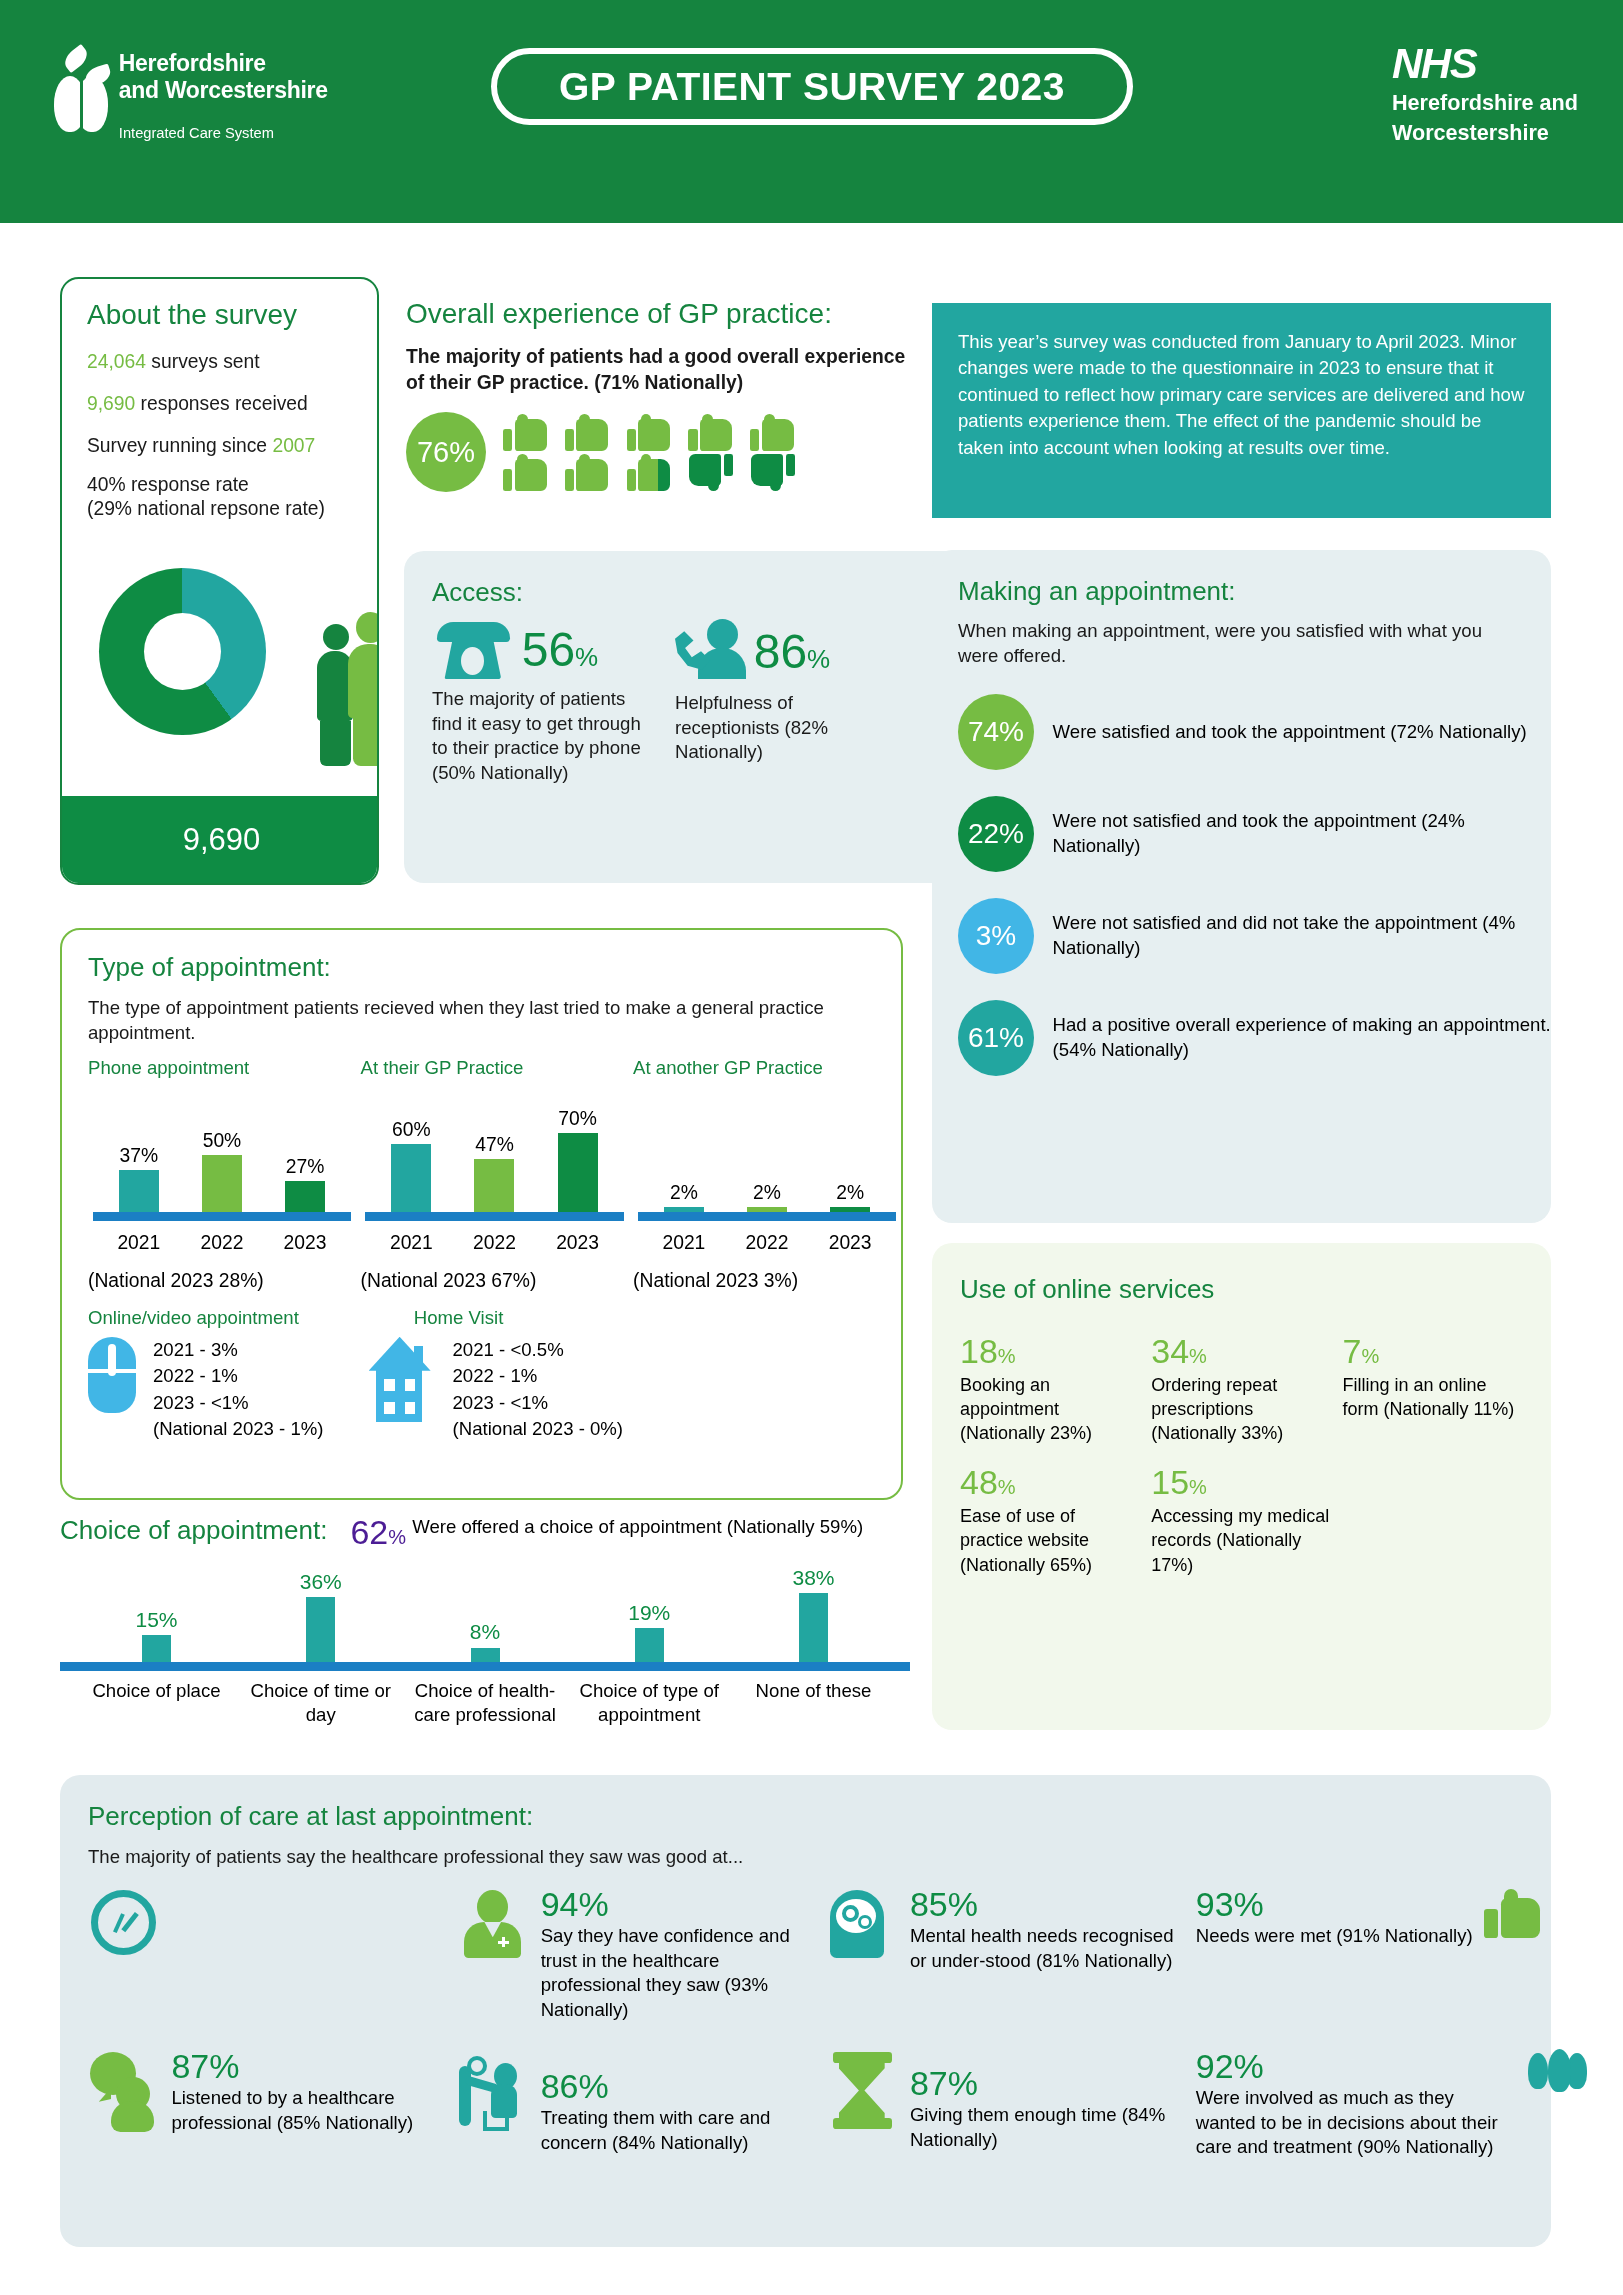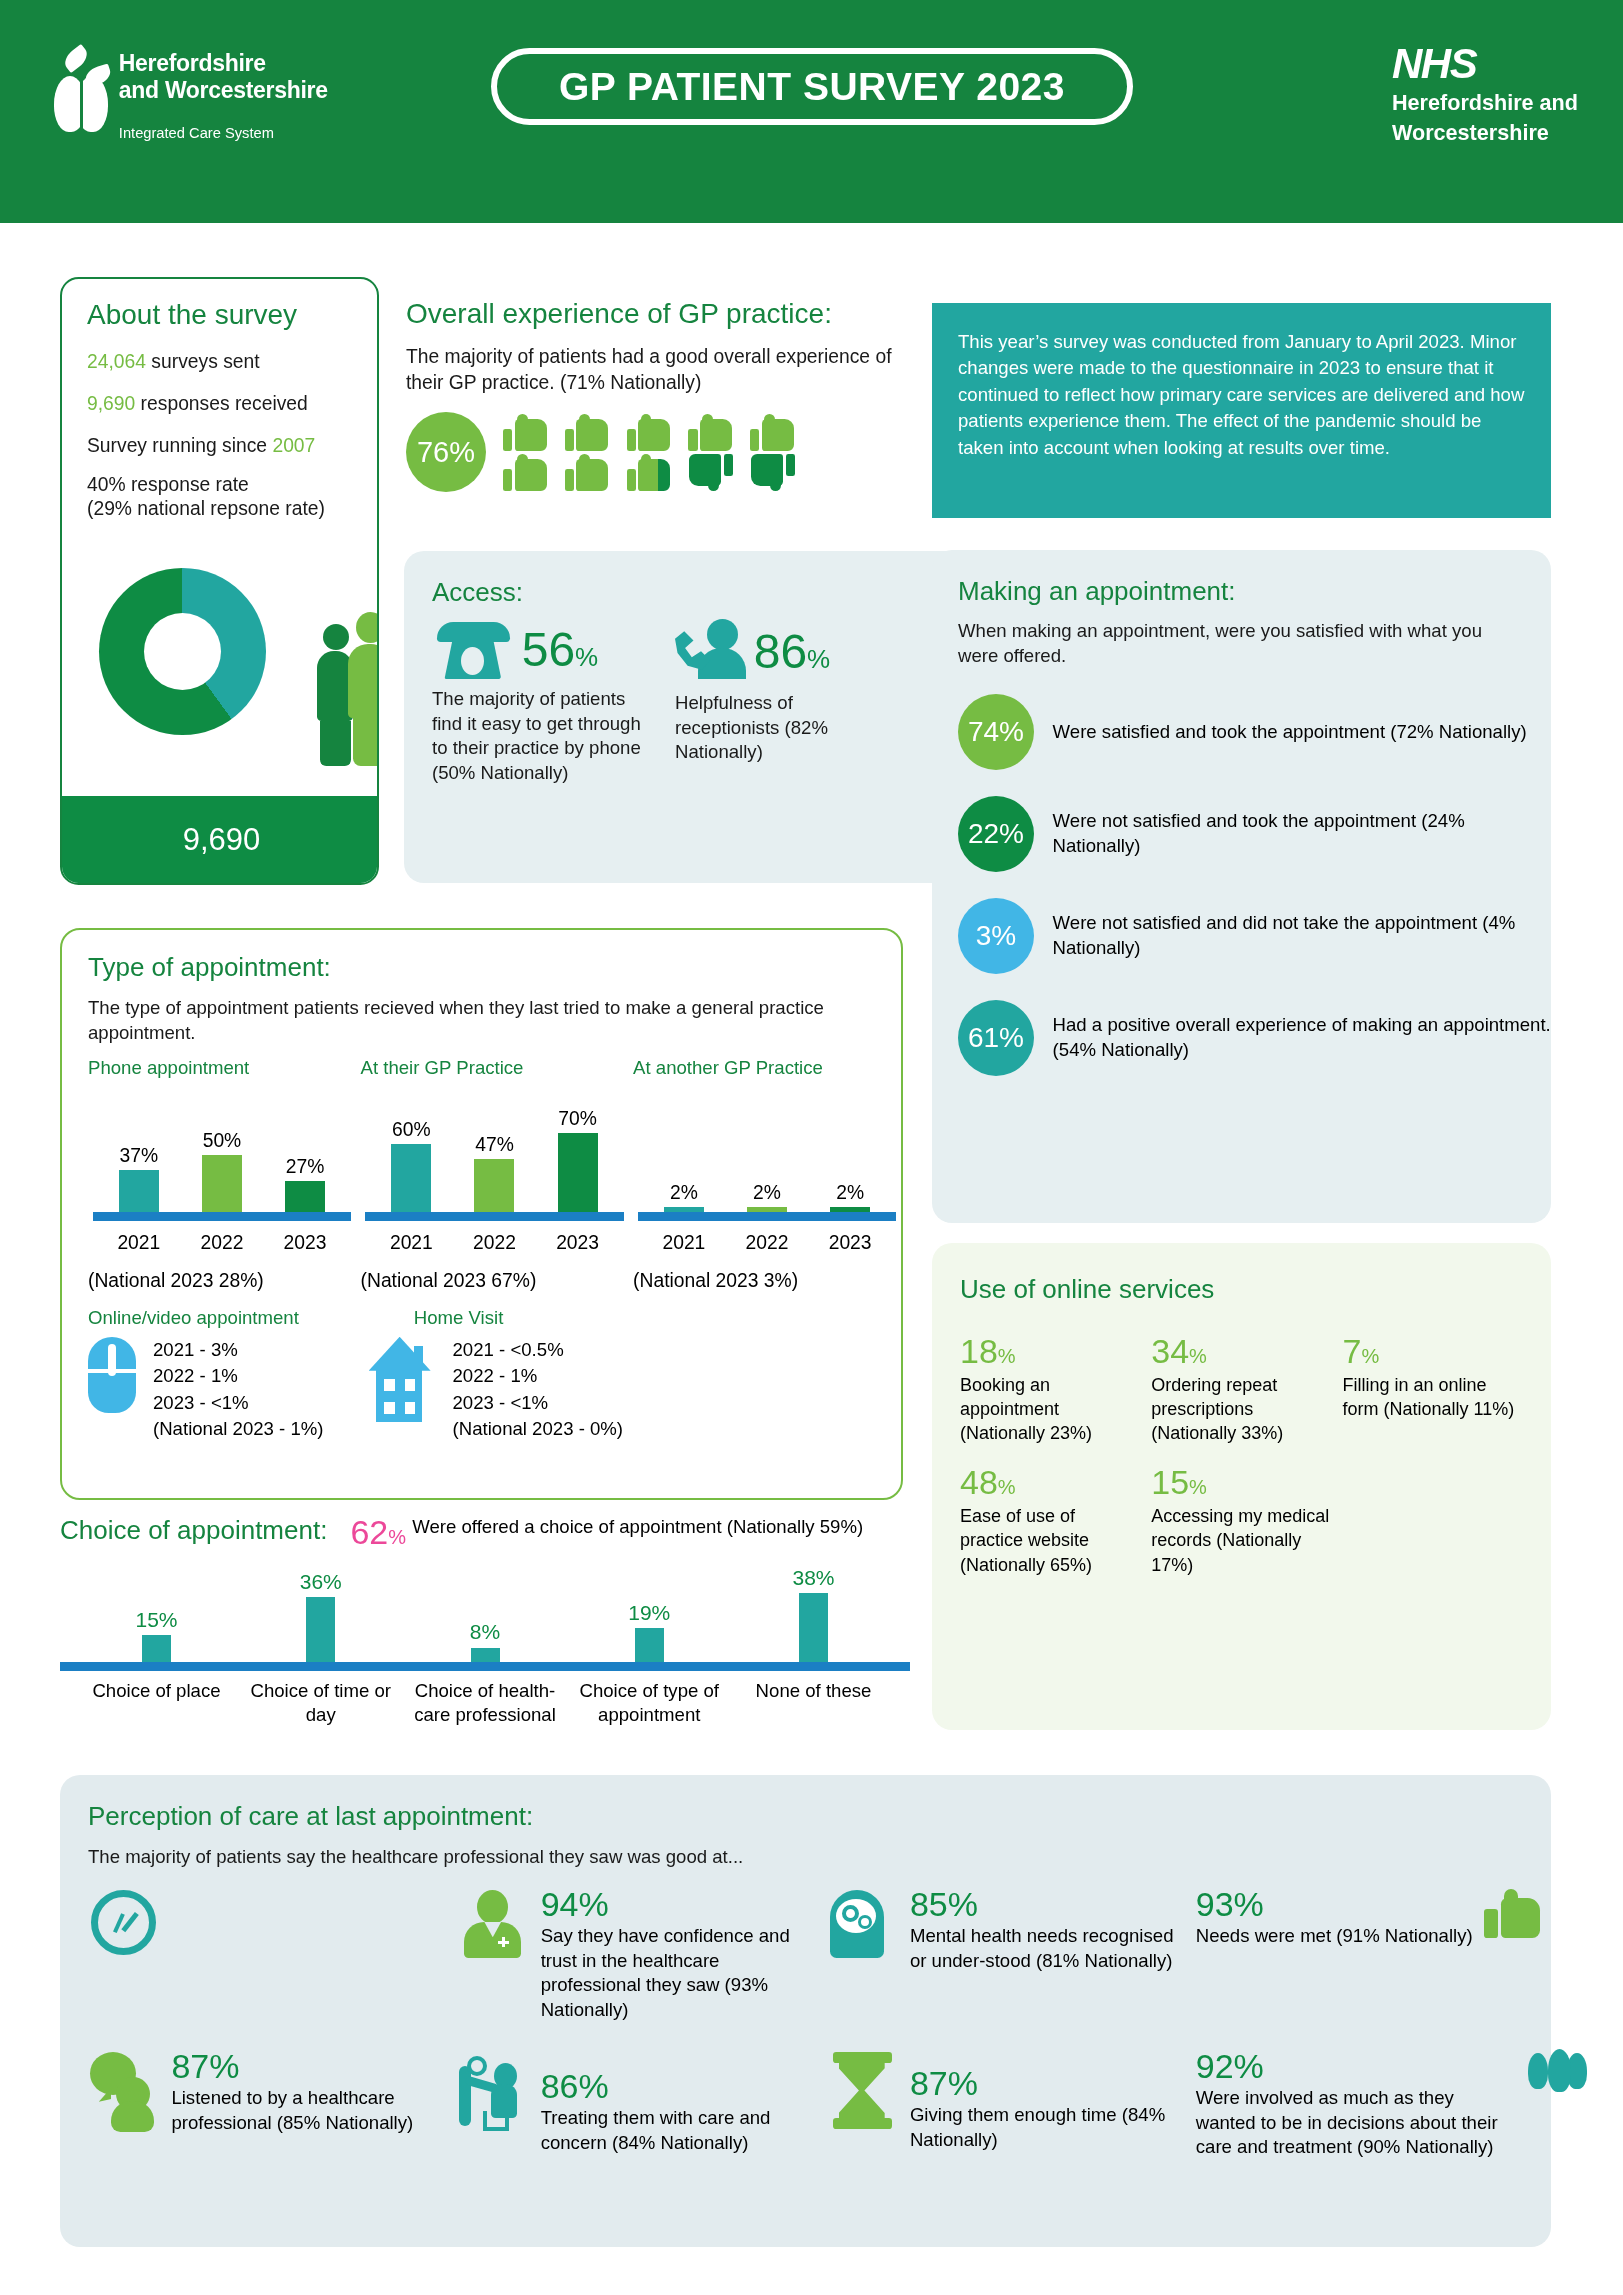--- a/index.html
+++ b/index.html
@@ -57,21 +57,21 @@
   .p-dark .torso { width:36px; height:70px; background:#15843F; border-radius:17px 17px 4.6px 4.6px; margin-top:1.5px; }
   .p-dark .legs { width:31px; height:45px; background:#15843F; margin:0 auto; border-radius:0 0 6.2px 6.2px; }
   .p-light { left:31px; width:45px; }
   .p-light .head { width:29px; height:31px; border-radius:50%; background:#76BC43; margin:0 auto; }
   .p-light .torso { width:43px; height:74px; background:#76BC43; border-radius:20px 20px 4.6px 4.6px; margin-top:1.5px; }
   .p-light .legs { width:36px; height:48px; background:#76BC43; margin:0 auto; border-radius:0 0 7.7px 7.7px; }
 
   
   #overall { left:406px; top:298px; width:510px; height:232px; }
   #overall .ttl { font-size:28px; color:#15843F; }
-  #overall .desc { font-size:19.3px; margin-top:14px; line-height:1.33; }
+  #overall .desc { font-size:19.3px; margin-top:14px; line-height:1.33;font-weight:bold; }
   #overall .row { display:flex; align-items:center; margin-top:17px; gap:17px; }
   .big-circle { width:80px; height:80px; border-radius:50%; display:flex; align-items:center; justify-content:center;
                 color:#fff; font-size:29px; }
   .thumbs-grid { display:grid; grid-template-columns:repeat(5,51px); gap:3.1px 10.8px; }
   .thumb { width:45px; height:37px; position:relative; }
   .thumb .pad { position:absolute; left:0; bottom:0; width:9.3px; height:21.6px; background:#76BC43; border-radius:2.3px; }
   .thumb .hand { position:absolute; left:11.6px; bottom:0; width:32px; height:32px; background:#76BC43; border-radius:4.6px 9.3px 6.2px 3.1px; }
   .thumb .up { position:absolute; left:14px; bottom:21.6px; width:10.8px; height:15.5px; background:#76BC43; border-radius:5.4px 5.4px 0 0; }
   .thumb.down { transform:rotate(180deg); }
   .thumb.dark .pad, .thumb.dark .hand, .thumb.dark .up { background:#0E8C44; }
@@ -135,21 +135,21 @@
   .house-icon .roof { position:absolute; left:3.1px; top:0; width:62px; height:34px; background:#41B6E6; clip-path:polygon(50% 0,100% 100%,0 100%); }
   .house-icon .chim { position:absolute; left:48px; top:9.3px; width:9.3px; height:21.6px; background:#41B6E6; }
   .house-icon .wall { position:absolute; left:10.8px; top:32px; width:46px; height:53px; background:#41B6E6; }
   .house-icon .w { position:absolute; width:10.8px; height:12.4px; background:#fff; }
 
   
   #choice { left:60px; top:1515px; width:850px; height:232px; }
   #choice .hdr { display:flex; align-items:flex-start; gap:23px; }
   #choice .ttl { font-size:26px; color:#15843F; }
   #choice .offer { display:flex; align-items:flex-start; gap:6.2px; }
-  #choice .offer .n { color:#ec4899; font-size:34px; line-height:1; }
+  #choice .offer .n { color:#4c1d95; font-size:34px; line-height:1; }
   #choice .offer .n .pct { font-size:20px; }
   #choice .offer .t { font-size:18.6px; line-height:1.3; }
   .cplot { position:relative; height:101px; display:flex; align-items:flex-end; justify-content:space-between; padding:0 23px; margin-top:12.4px; }
   .cbar-wrap { width:147px; display:flex; flex-direction:column; align-items:center; justify-content:flex-end; height:101px; }
   .cbar-lbl { font-size:21px; color:#0E8C44; margin-bottom:3.9px; }
   .cbar { width:29px; background:#22A6A0; }
   .caxis { height:8.5px; background:#1B7FC4; }
   .cticks { display:flex; justify-content:space-between; padding:0 23px; margin-top:7.7px; }
   .cticks span { width:147px; text-align:center; font-size:18.6px; line-height:1.3; }
 

